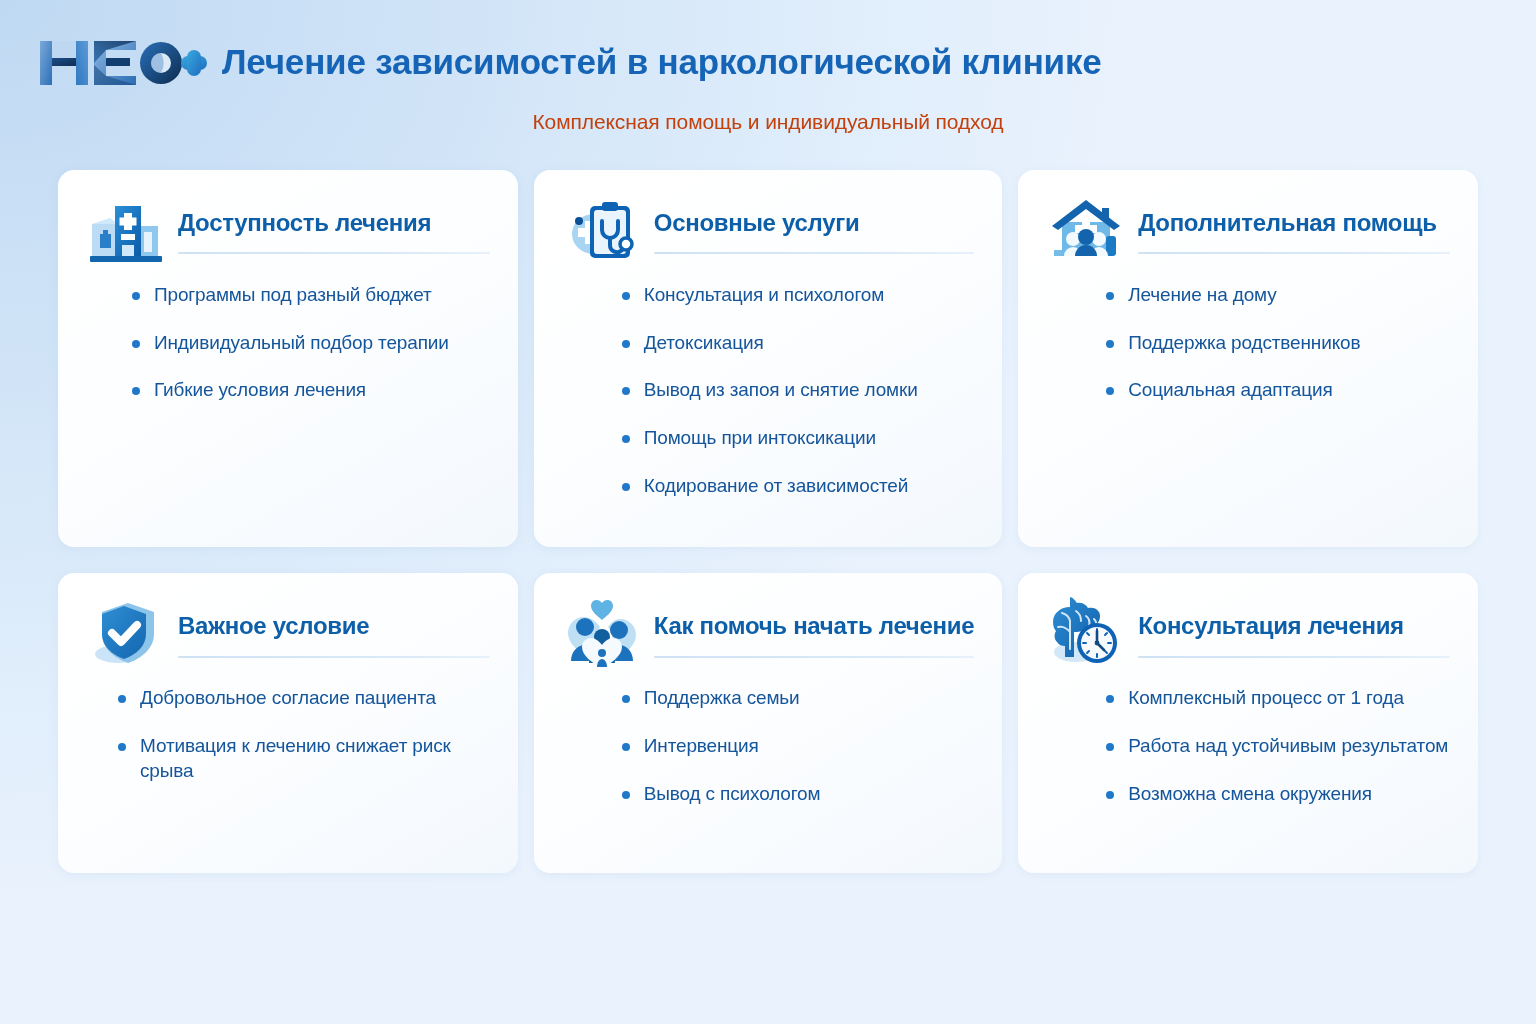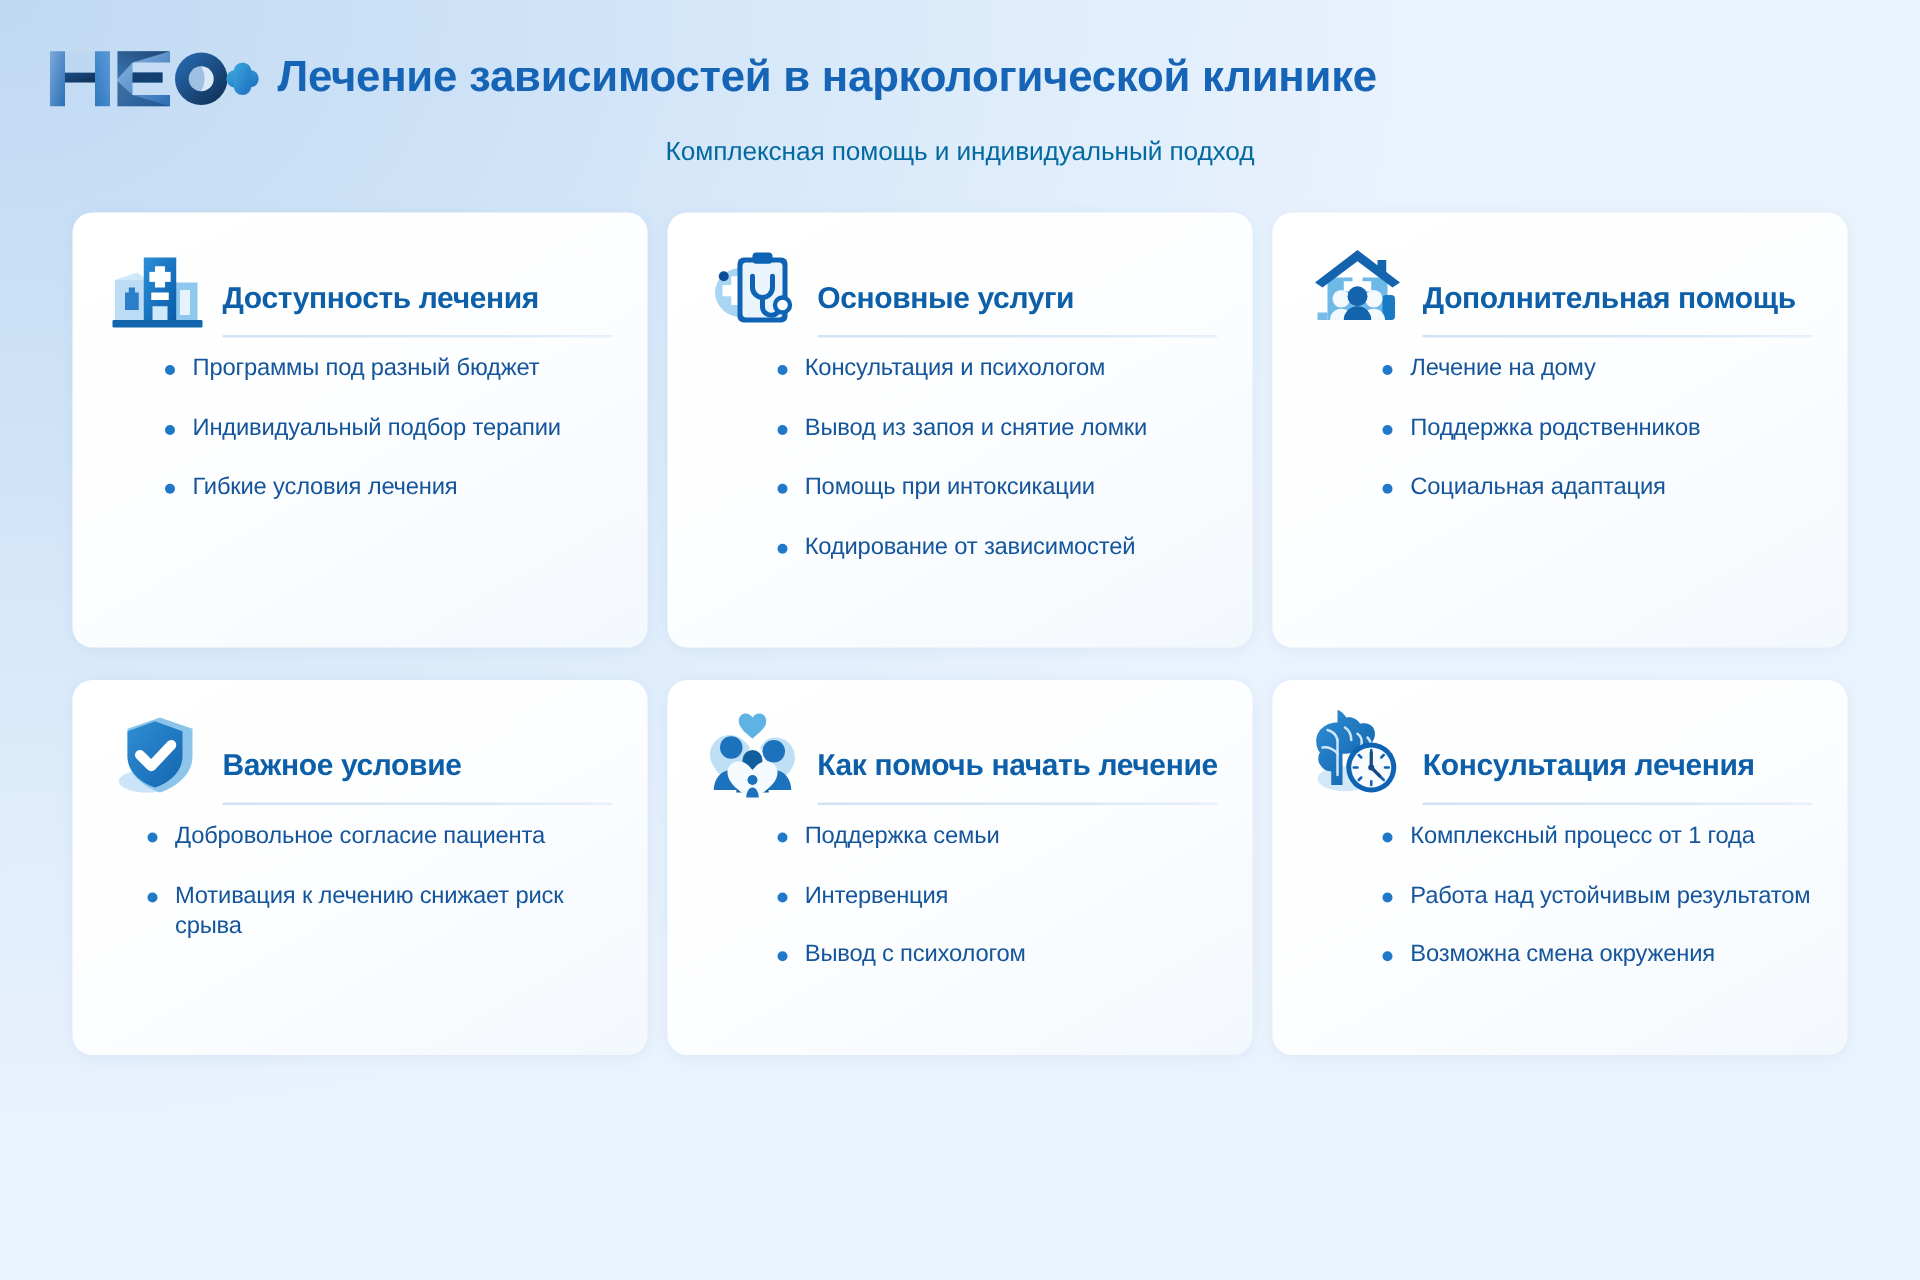--- a/index.html
+++ b/index.html
@@ -42,21 +42,21 @@
     padding-bottom: 4px;
   }
 
   .subtitle-wrap {
     text-align: center;
     margin-top: 14px;
   }
 
   .page-subtitle {
     font-size: 21px;
-    color: #0369a1;
+    color: #c2410c;
     font-weight: normal;
     letter-spacing: -0.1px;
   }
 
   
   .grid {
     margin: 36px auto 0 auto;
     width: 1420px;
     display: grid;
     grid-template-columns: repeat(3, 1fr);
@@ -70,21 +70,21 @@
     min-height: 348px;
     padding: 26px 28px 26px 30px;
     box-shadow: 0 2px 10px rgba(120,160,200,0.10);
     position: relative;
   }
 
   .card.row2 { min-height: 300px; }
 
   .card-head {
     display: flex;
-    align-items: flex-end;
+    align-items: flex-start;
     gap: 14px;
   }
 
   .card-icon {
     width: 76px;
     height: 76px;
     flex: 0 0 76px;
     margin-top: -2px;
   }
 
@@ -255,20 +255,21 @@
         <path d="M46 44v7a7 7 0 0 0 12 5" fill="none" stroke="#0f63b4" stroke-width="4" stroke-linecap="round"></path>
         <circle cx="62" cy="50" r="6" fill="#ffffff" stroke="#0f63b4" stroke-width="3.5"></circle>
       </svg>
       <div class="head-text">
         <div class="card-title">Основные услуги</div>
         <div class="divider"></div>
       </div>
     </div>
     <ul class="bullets">
       <li>Консультация и психологом</li>
+      <li>Детоксикация</li>
       <li>Вывод из запоя и снятие ломки</li>
       <li>Помощь при интоксикации</li>
       <li>Кодирование от зависимостей</li>
     </ul>
   </div>
 
   <div class="card wide-bullets">
     <div class="card-head">
       <svg class="card-icon" viewBox="0 0 76 76" aria-hidden="true">
         <path d="M6 62 L6 56 L14 56 L14 62 Z" fill="#77bce9"></path>

